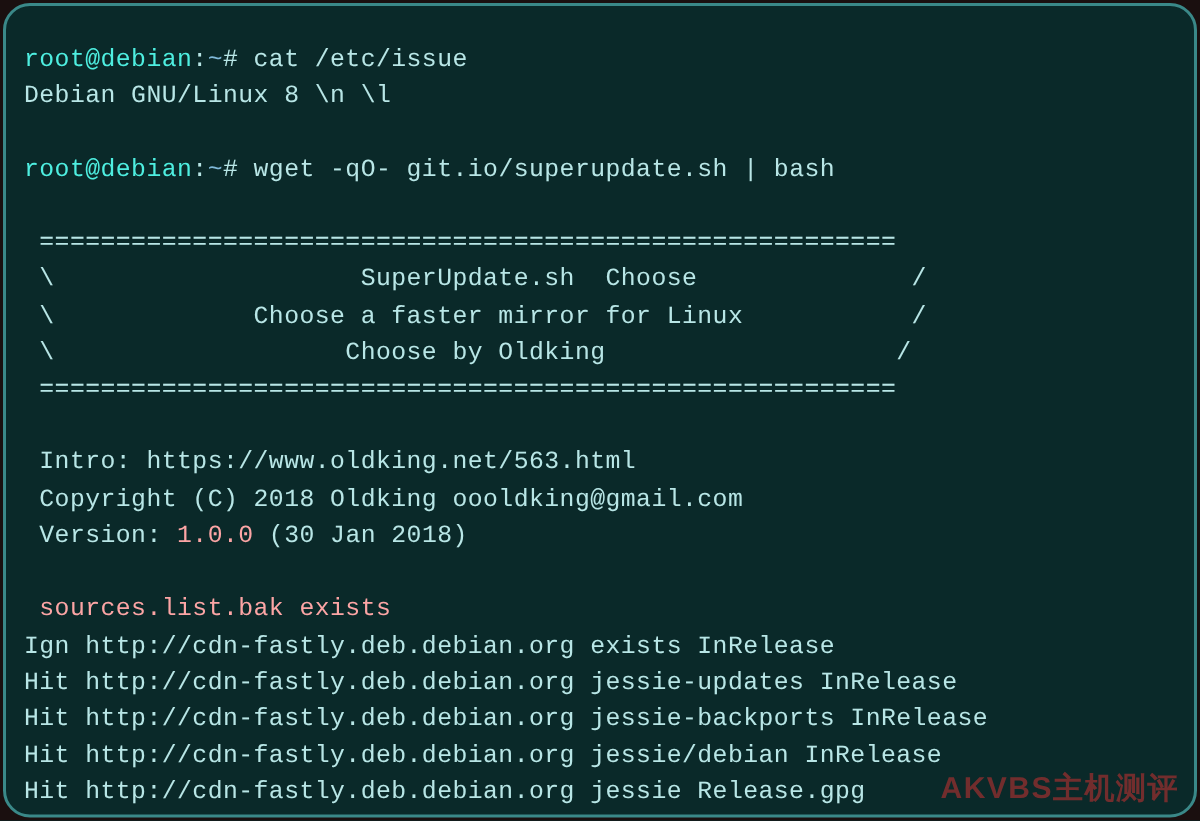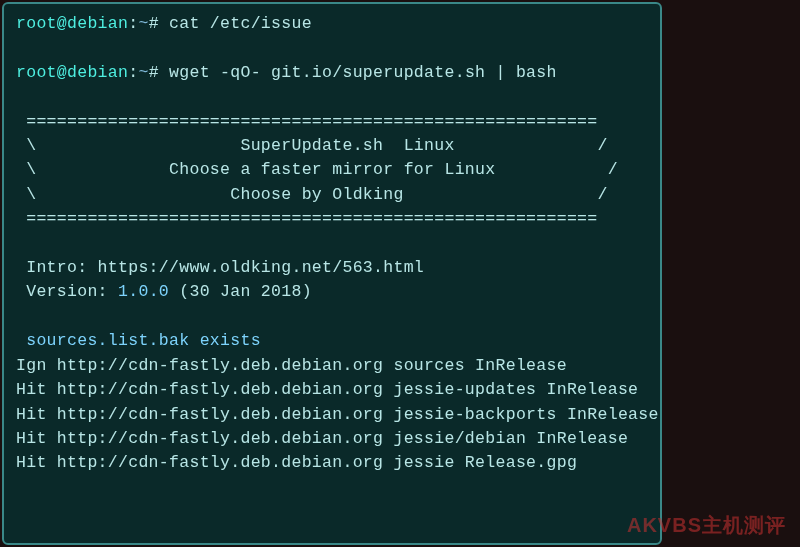--- a/index.html
+++ b/index.html
@@ -10,25 +10,25 @@
     body {
       background: #1a0f0f;
       width: 800px;
       height: 547px;
       overflow: hidden;
       position: relative;
     }
     .terminal {
       background: #0a2929;
       border: 2px solid #3a8888;
-      border-radius: 6px;
-      width: 660px;
+      border-radius: 18px;
+      width: 796px;
       height: 543px;
       margin: 2px;
-      padding: 8px 12px;
+      padding: 24px 12px;
       font-family: "Menlo", "Monaco", "Courier New", monospace;
       font-size: 16.5px;
       line-height: 1.48;
       color: #b8e6e6;
       overflow: hidden;
       letter-spacing: 0.3px;
     }
     .line {
       white-space: pre;
     }
@@ -41,21 +41,21 @@
     .prompt-sep {
       color: #b8e6e6;
     }
     .cmd {
       color: #b8e6e6;
     }
     .output {
       color: #b8e6e6;
     }
     .green {
-      color: #7dd3fc;
+      color: #fca5a5;
     }
     .banner {
       color: #b8e6e6;
     }
     .watermark {
       position: absolute;
       bottom: 8px;
       right: 14px;
       color: rgba(200, 50, 50, 0.55);
       font-size: 20px;
@@ -63,34 +63,36 @@
       font-family: sans-serif;
       pointer-events: none;
       letter-spacing: 1px;
     }
   </style>
 </head>
 <body>
 
 <div class="terminal">
   <div class="line"><span class="prompt-user">root@debian</span><span class="prompt-sep">:</span><span class="prompt-path">~</span><span class="prompt-sep"># </span><span class="cmd">cat /etc/issue</span></div>
+  <div class="line output">Debian GNU/Linux 8 \n \l</div>
   <div class="line"> </div>
   <div class="line"><span class="prompt-user">root@debian</span><span class="prompt-sep">:</span><span class="prompt-path">~</span><span class="prompt-sep"># </span><span class="cmd">wget -qO- git.io/superupdate.sh | bash</span></div>
   <div class="line"> </div>
   <div class="line banner"> ========================================================</div>
-  <div class="line banner"> \                    SuperUpdate.sh  Linux              /</div>
+  <div class="line banner"> \                    SuperUpdate.sh  Choose              /</div>
   <div class="line banner"> \             Choose a faster mirror for Linux           /</div>
   <div class="line banner"> \                   Choose by Oldking                   /</div>
   <div class="line banner"> ========================================================</div>
   <div class="line"> </div>
   <div class="line output"> Intro: https://www.oldking.net/563.html</div>
+  <div class="line output"> Copyright (C) 2018 Oldking oooldking@gmail.com</div>
   <div class="line"><span class="output"> Version: </span><span class="green">1.0.0</span><span class="output"> (30 Jan 2018)</span></div>
   <div class="line"> </div>
   <div class="line green"> sources.list.bak exists</div>
-  <div class="line output">Ign http://cdn-fastly.deb.debian.org sources InRelease</div>
+  <div class="line output">Ign http://cdn-fastly.deb.debian.org exists InRelease</div>
   <div class="line output">Hit http://cdn-fastly.deb.debian.org jessie-updates InRelease</div>
   <div class="line output">Hit http://cdn-fastly.deb.debian.org jessie-backports InRelease</div>
   <div class="line output">Hit http://cdn-fastly.deb.debian.org jessie/debian InRelease</div>
   <div class="line output">Hit http://cdn-fastly.deb.debian.org jessie Release.gpg</div>
 
 </div>
 
 <div class="watermark">AKVBS主机测评</div>
 
 </body></html>

